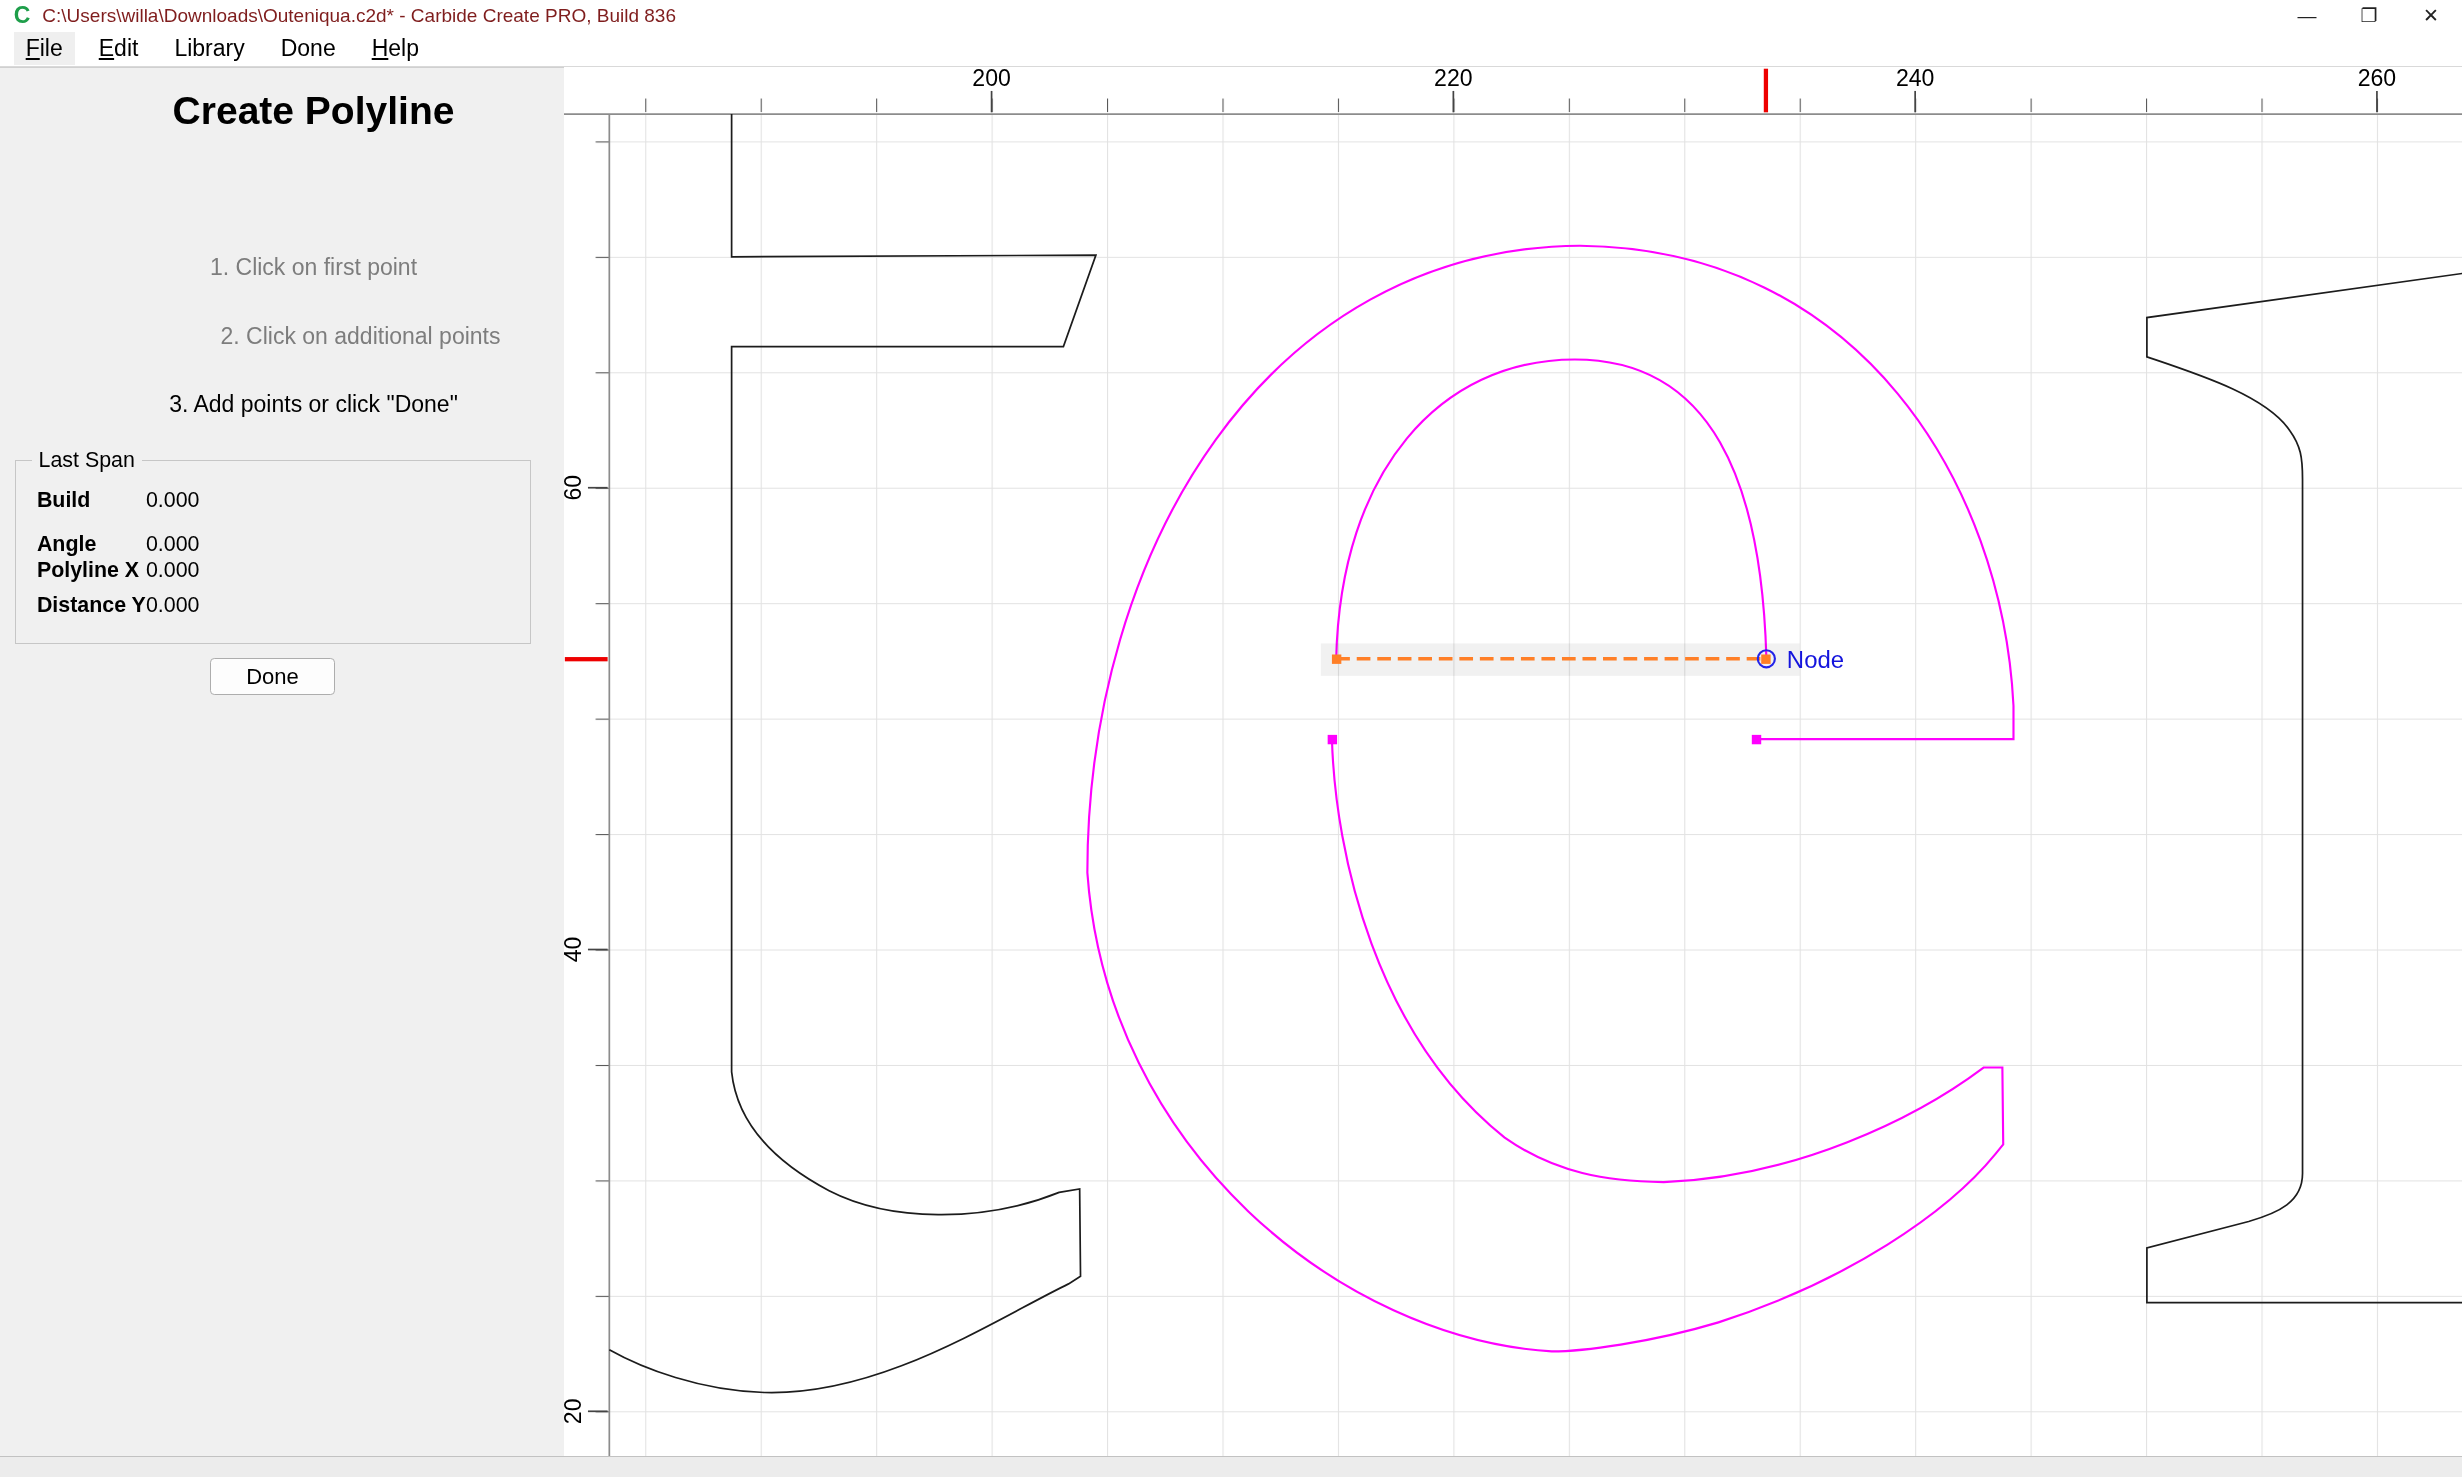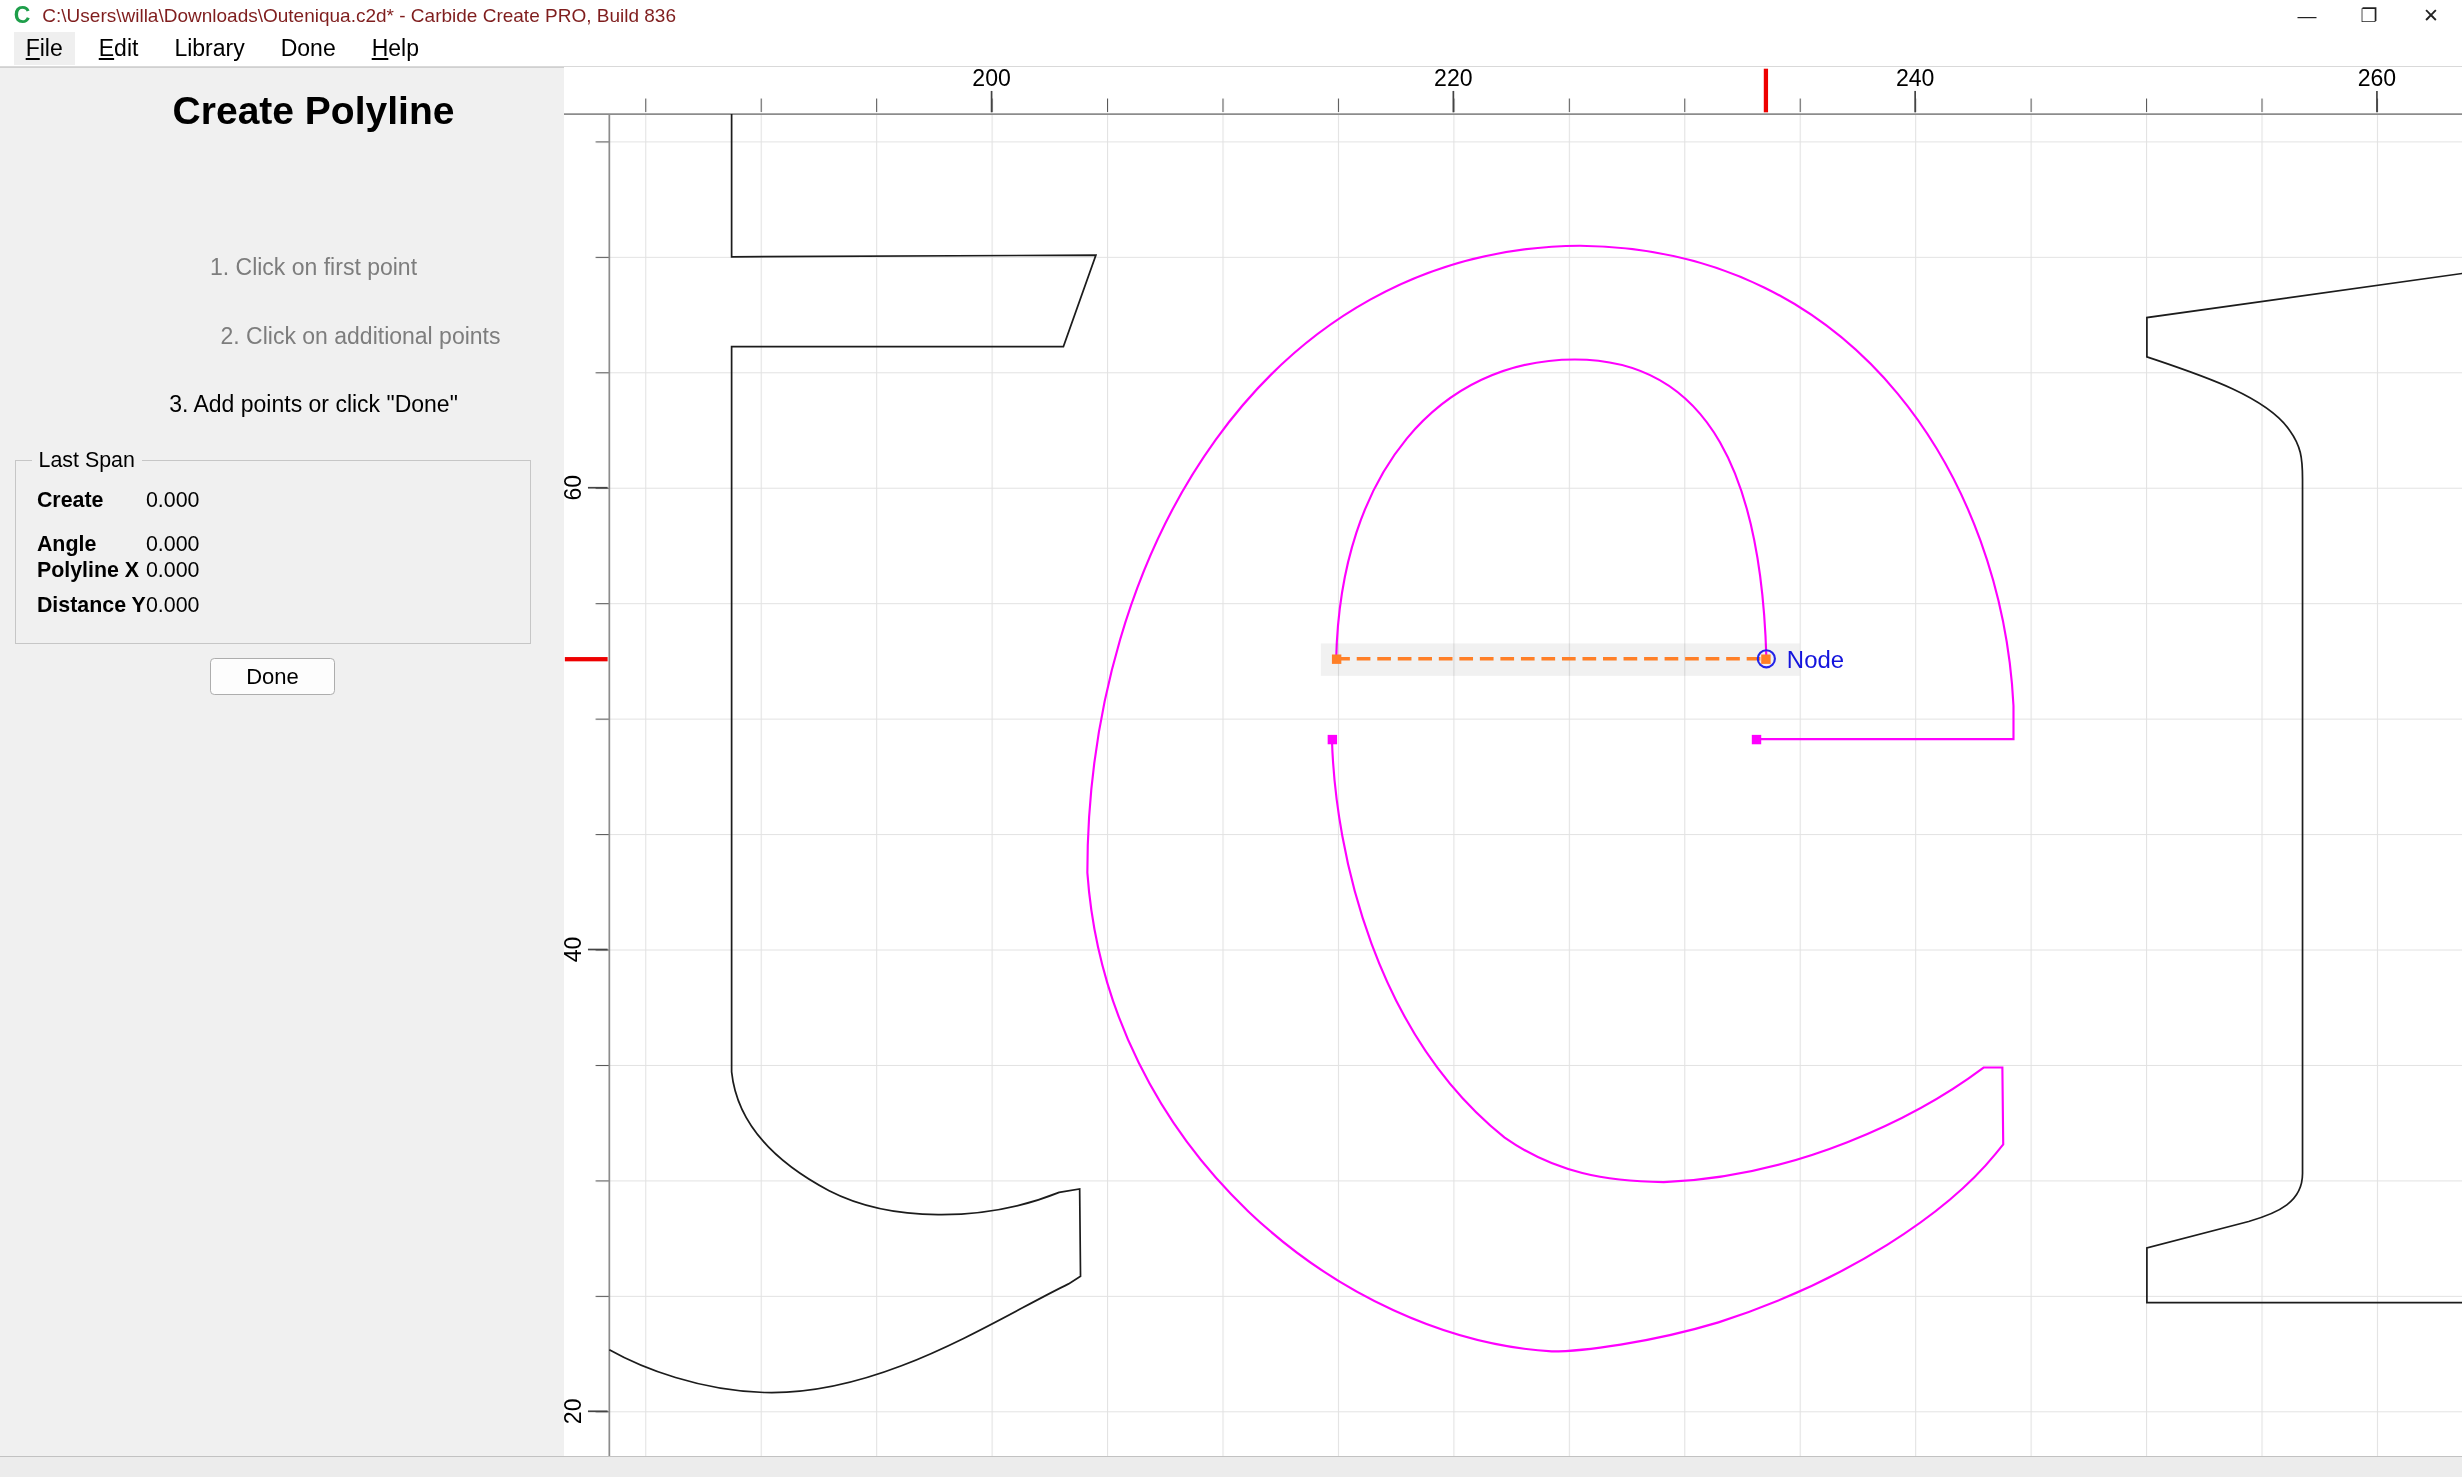--- a/index.html
+++ b/index.html
@@ -65,21 +65,21 @@
 
   <div id="tool-panel">
     <div id="panel-title">Create Polyline</div>
     <div class="step" id="step-1">1. Click on first point</div>
     <div class="step" id="step-2">2. Click on additional points</div>
     <div class="step active" id="step-3">3. Add points or click "Done"</div>
 
     <div id="last-span-box">
       <span id="last-span-label">Last Span</span>
       <div class="span-row" id="row-0">
-        <span class="lab">Create</span><span class="val">0.000</span>
+        <span class="lab">Build</span><span class="val">0.000</span>
       </div>
       <div class="span-row" id="row-1">
         <span class="lab">Angle</span><span class="val">0.000</span>
       </div>
       <div class="span-row" id="row-2">
         <span class="lab">Polyline X</span><span class="val">0.000</span>
       </div>
       <div class="span-row" id="row-3">
         <span class="lab">Distance Y</span><span class="val">0.000</span>
       </div>

